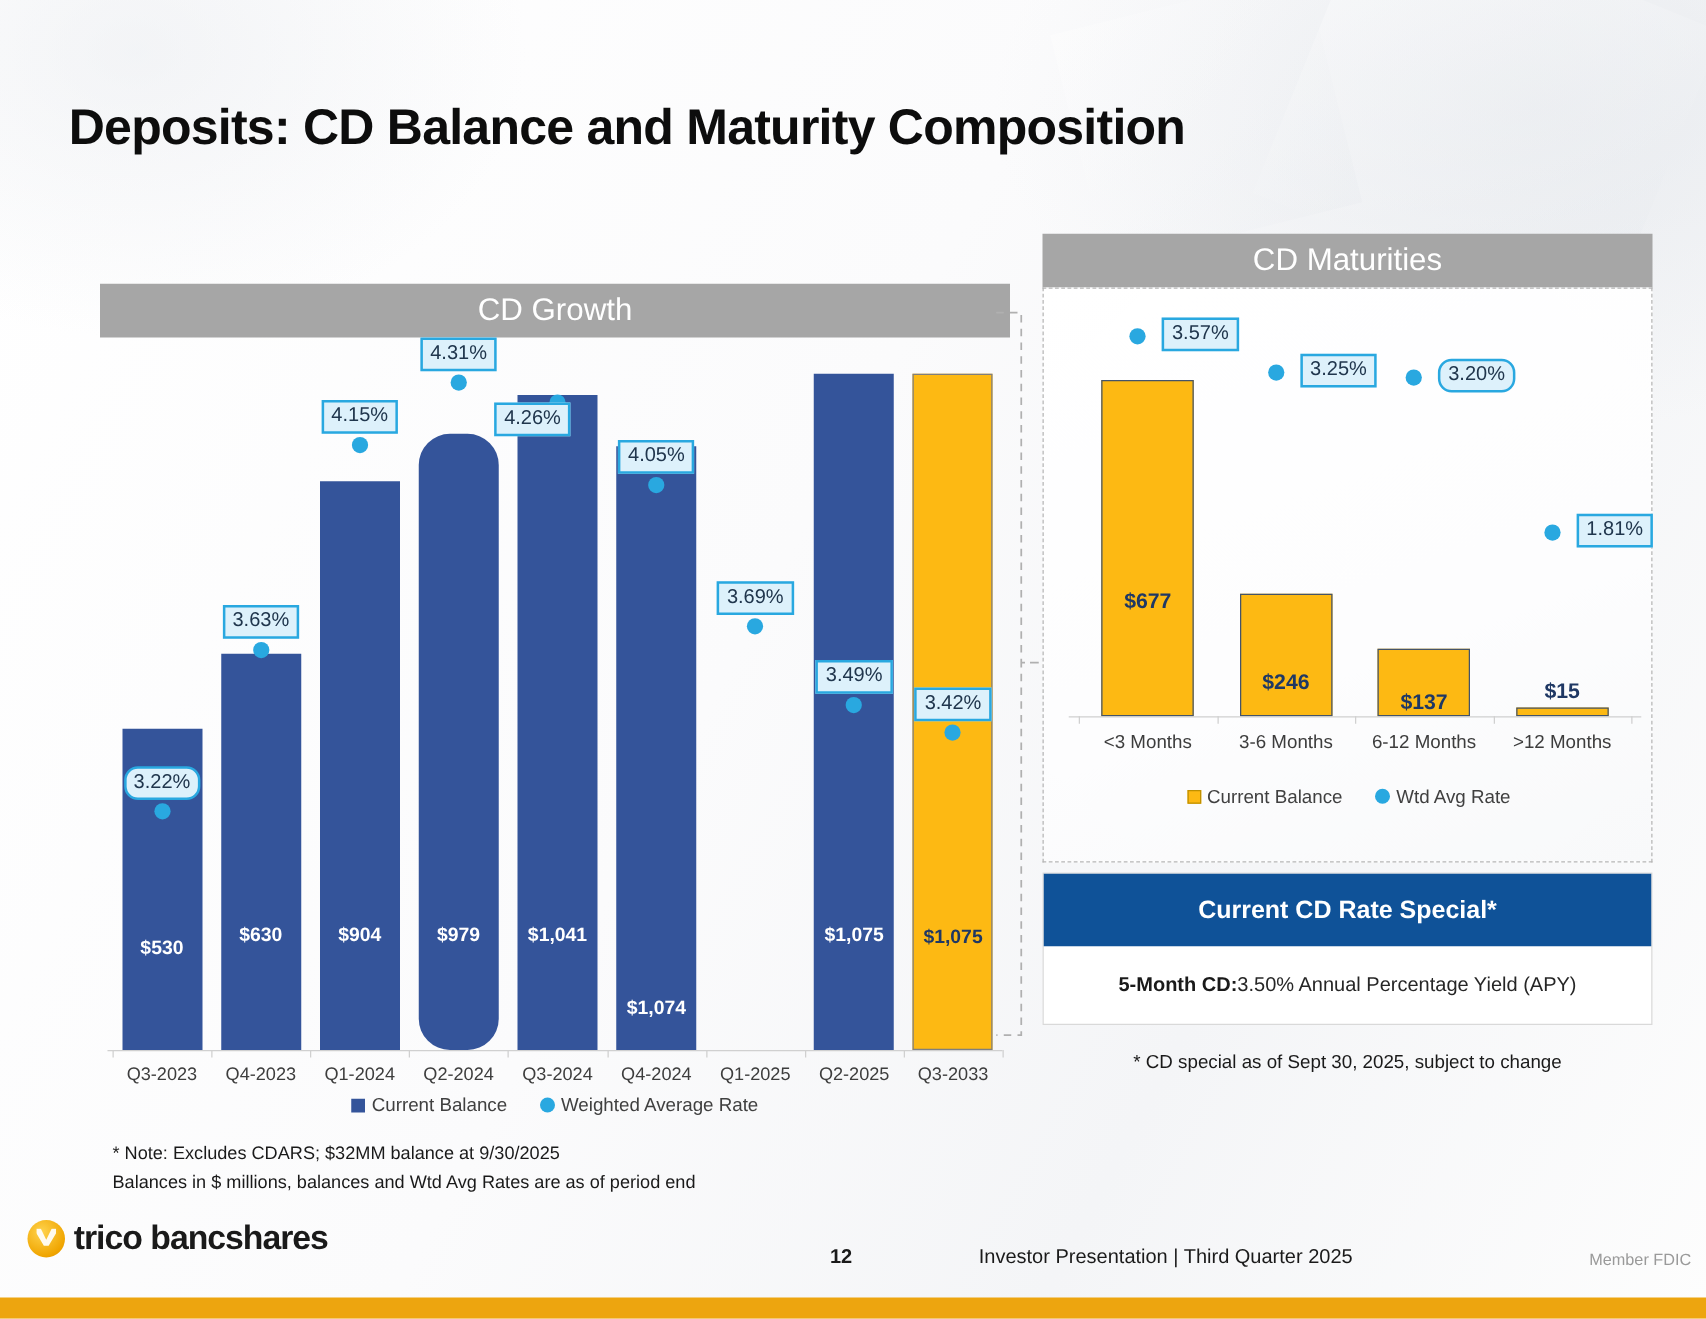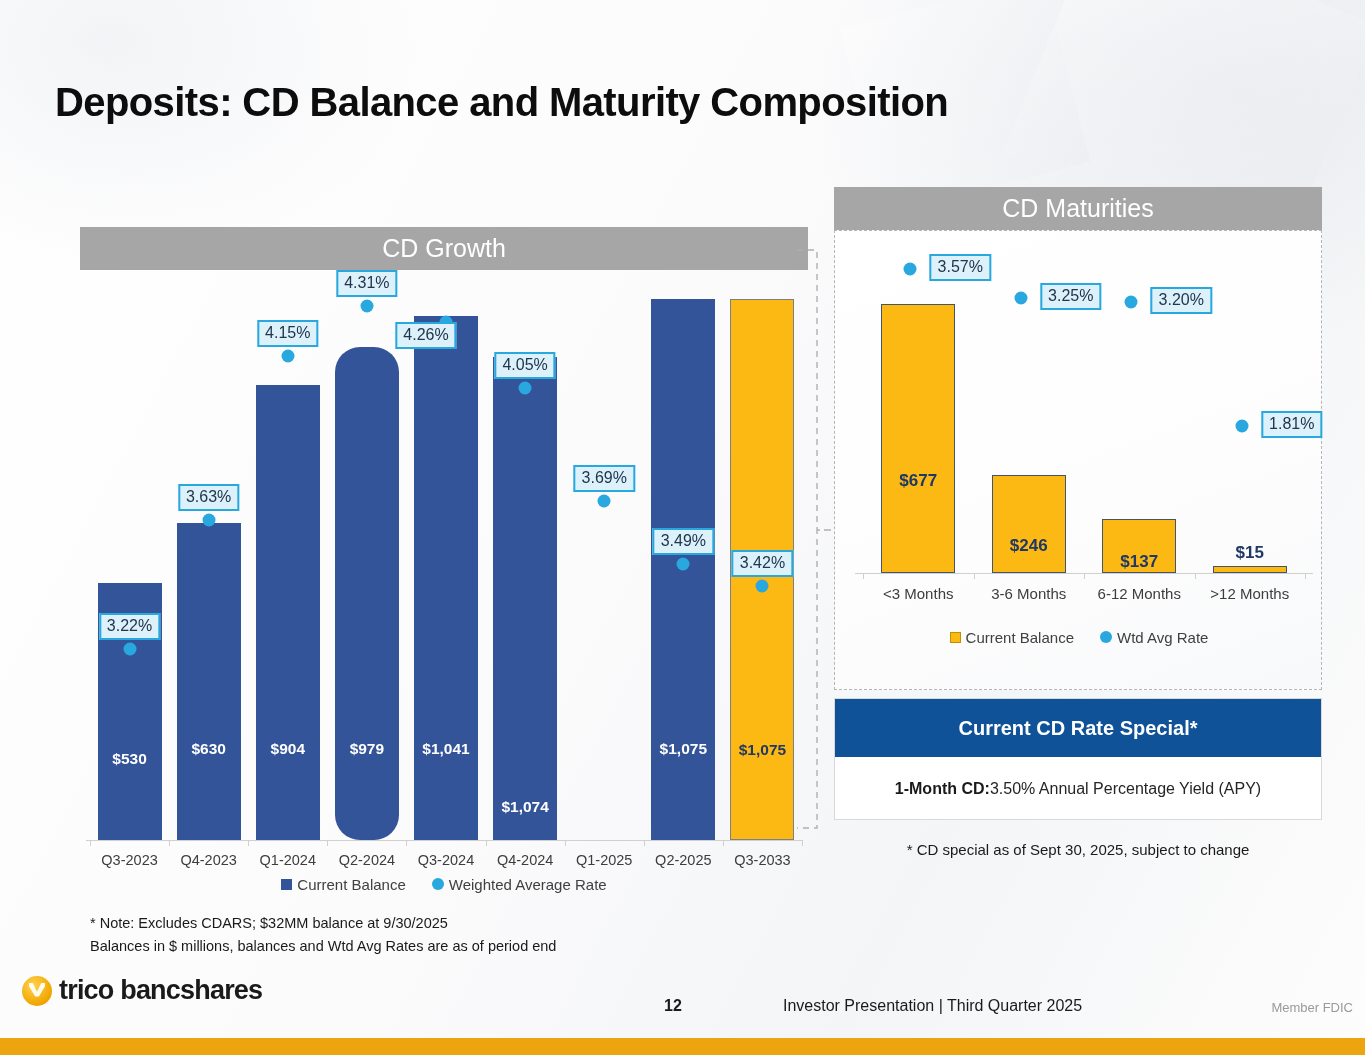--- a/index.html
+++ b/index.html
@@ -187,21 +187,21 @@
 
   <div class="page-title">Deposits: CD Balance and Maturity Composition</div>
 
   <div class="panel-header" id="cd-growth-header">CD Growth</div>
 
   <div id="growth-plot">
       <div class="gbar" style="left: 17.5556px; width: 64px; height: 257px; bottom: 6px;">
         <div class="gbar-label" style="top: 166.797px;">$530</div>
       </div>
       <div class="rate-dot" style="left: 49.5556px; top: 416.571px;"></div>
-      <div class="rate-box" style="left: 49.5556px; top: 380.571px;">3.22%</div>
+      <div class="rate-box" style="left: 49.5556px; top: 380.571px; border-radius: 11px;">3.22%</div>
       <div class="gbar" style="left: 96.6667px; width: 64px; height: 317.136px; bottom: 6px;">
         <div class="gbar-label" style="top: 217.136px;">$630</div>
       </div>
       <div class="rate-dot" style="left: 128.667px; top: 287.714px;"></div>
       <div class="rate-box" style="left: 128.667px; top: 251.714px;">3.63%</div>
       <div class="gbar" style="left: 175.778px; width: 64px; height: 455.064px; bottom: 6px;">
         <div class="gbar-label" style="top: 355.064px;">$904</div>
       </div>
       <div class="rate-dot" style="left: 207.778px; top: 124.286px;"></div>
       <div class="rate-box" style="left: 207.778px; top: 88.2857px;">4.15%</div>
@@ -273,21 +273,21 @@
         <div class="mbar-label" style="left: 46.25px; width: 74px; top: 239.773px;">$677</div>
         <div class="rate-dot" style="left: 75.25px; top: 38.0364px;"></div>
         <div class="rate-box" style="left: 125.25px; top: 23.0364px;">3.57%</div>
         <div class="mbar" style="left: 156.75px; width: 74px; height: 97.7526px; bottom: 40px;"></div>
         <div class="mbar-label" style="left: 156.75px; width: 74px; top: 304.854px;">$246</div>
         <div class="rate-dot" style="left: 185.75px; top: 66.5455px;"></div>
         <div class="rate-box" style="left: 235.75px; top: 51.5455px;">3.25%</div>
         <div class="mbar" style="left: 267.25px; width: 74px; height: 54.4395px; bottom: 40px;"></div>
         <div class="mbar-label" style="left: 267.25px; width: 74px; top: 321.313px;">$137</div>
         <div class="rate-dot" style="left: 296.25px; top: 71px;"></div>
-        <div class="rate-box" style="left: 346.25px; top: 56px;">3.20%</div>
+        <div class="rate-box" style="left: 346.25px; top: 56px; border-radius: 11px;">3.20%</div>
         <div class="mbar" style="left: 377.75px; width: 74px; height: 7px; bottom: 40px;"></div>
         <div class="mbar-label" style="left: 377.75px; width: 74px; top: 312.039px;">$15</div>
         <div class="rate-dot" style="left: 406.75px; top: 194.836px;"></div>
         <div class="rate-box" style="left: 456.75px; top: 179.836px;">1.81%</div>
         <div class="axis-line" style="left: 20px; width: 458px; top: 342px;"></div>
         <div class="tick" style="left: 28px; top: 342px; height: 6px;"></div>
         <div class="tick" style="left: 138.5px; top: 342px; height: 6px;"></div>
         <div class="tick" style="left: 249px; top: 342px; height: 6px;"></div>
         <div class="tick" style="left: 359.5px; top: 342px; height: 6px;"></div>
         <div class="tick" style="left: 470px; top: 342px; height: 6px;"></div>
@@ -308,21 +308,21 @@
     </div>
   </div>
 
   <svg class="connector" style="left:795px; top:240px; width:45px; height:600px;" viewBox="0 0 45 600">
     <path d="M2 10 L22 10 L22 290 L38 290 L22 290 L22 588 L2 588" fill="none" stroke="#b0b0b0" stroke-width="1.4" stroke-dasharray="6 5"></path>
   </svg>
 
   <div id="rate-special">
     <div id="rate-special-header">Current CD Rate Special*</div>
     <div id="rate-special-body">
-      <b>1-Month CD:</b>
+      <b>5-Month CD:</b>
         <span> 3.50% Annual Percentage Yield (APY)</span>
     </div>
   </div>
   <div id="cd-special-note">* CD special as of Sept 30, 2025, subject to change</div>
 
   <div class="note-line" id="note-1">* Note: Excludes CDARS; $32MM balance at 9/30/2025</div>
   <div class="note-line" id="note-2">Balances in $ millions, balances and Wtd Avg Rates are as of period end</div>
 
   <div id="footer-logo">
     <span class="mark"></span>

